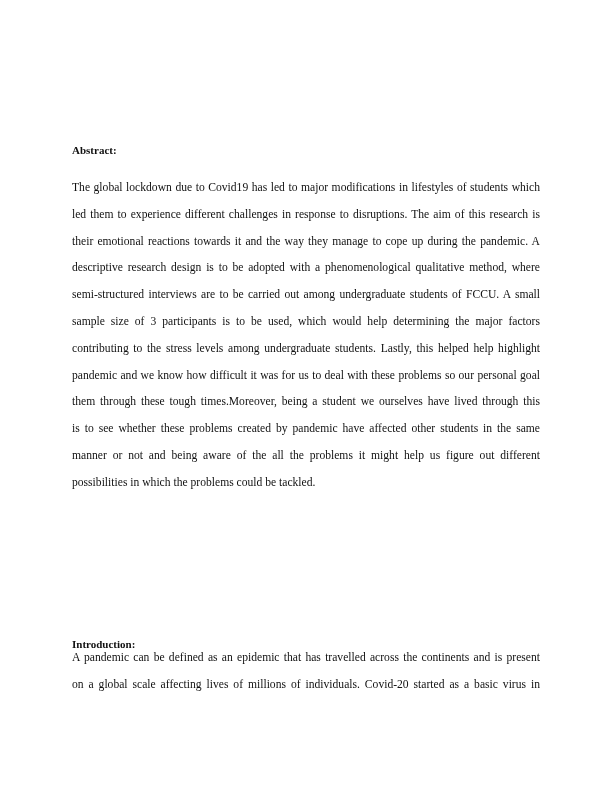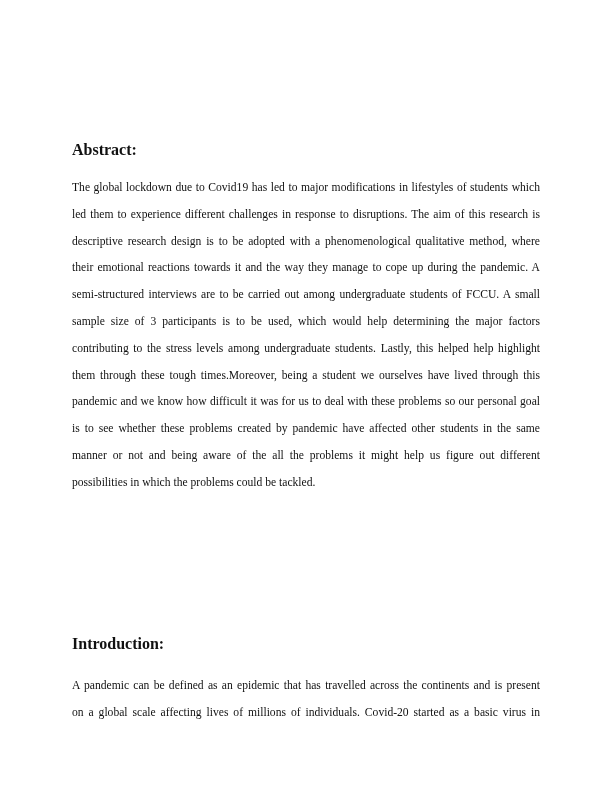--- a/index.html
+++ b/index.html
@@ -18,21 +18,21 @@
     .page {
       position: absolute;
       left: 72px;
       top: 0;
       width: 468px;
     }
     .heading {
       position: absolute;
       left: 0;
       font-weight: bold;
-      font-size: 16px;
+      font-size: 11px;
       line-height: 14px;
       margin: 0;
       white-space: nowrap;
     }
     .para {
       position: absolute;
       left: 0;
       width: 468px;
       margin: 0;
     }
@@ -54,32 +54,32 @@
 </head>
 <body>
 
 <div class="page">
 
   <h2 class="heading" style="top:143px;">Abstract:</h2>
 
   <div class="para" style="top:181px;">
     <span class="line">The global lockdown due to Covid19 has led to major modifications in lifestyles of students which</span>
     <span class="line">led them to experience different challenges in response to disruptions. The aim of this research is</span>
+    <span class="line">their emotional reactions towards it and the way they manage to cope up during the pandemic. A</span>
     <span class="line">descriptive research design is to be adopted with a phenomenological qualitative method, where</span>
-    <span class="line">their emotional reactions towards it and the way they manage to cope up during the pandemic. A</span>
     <span class="line">semi-structured interviews are to be carried out among undergraduate students of FCCU. A small</span>
     <span class="line">sample size of 3 participants is to be used, which would help determining the major factors</span>
     <span class="line">contributing to the stress levels among undergraduate students. Lastly, this helped help highlight</span>
+    <span class="line">pandemic and we know how difficult it was for us to deal with these problems so our personal goal</span>
     <span class="line">them through these tough times.Moreover, being a student we ourselves have lived through this</span>
-    <span class="line">pandemic and we know how difficult it was for us to deal with these problems so our personal goal</span>
     <span class="line">is to see whether these problems created by pandemic have affected other students in the same</span>
     <span class="line">manner or not and being aware of the all the problems it might help us figure out different</span>
     <span class="line last">possibilities in which the problems could be tackled.</span>
   </div>
 
   <h2 class="heading" style="top:637px;">Introduction:</h2>
 
-  <div class="para" style="top:651px;margin-top:28px;">
+  <div class="para" style="top:651px;">
     <span class="line">A pandemic can be defined as an epidemic that has travelled across the continents and is present</span>
     <span class="line">on a global scale affecting lives of millions of individuals. Covid-20 started as a basic virus in</span>
   </div>
 
 </div>
 
 </body></html>

